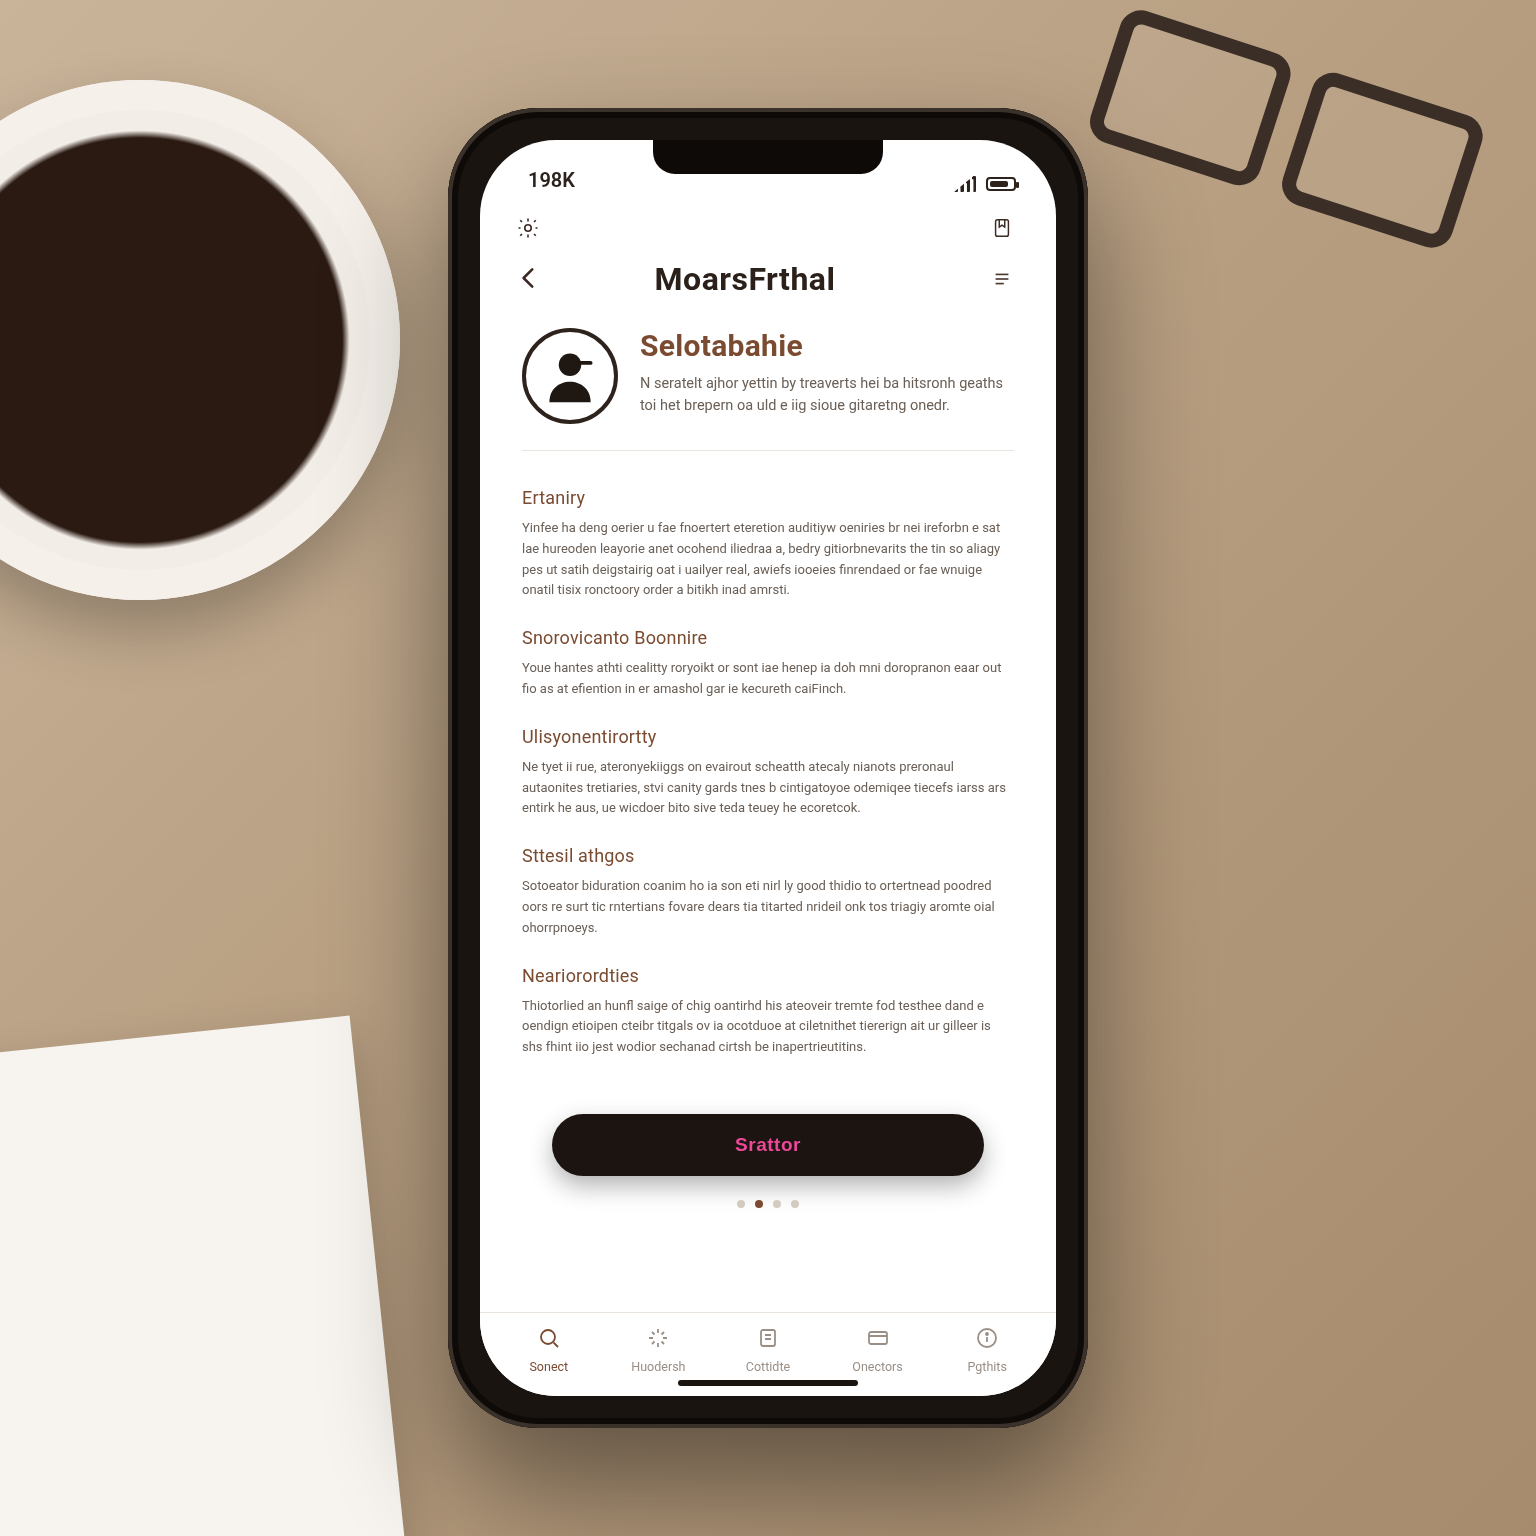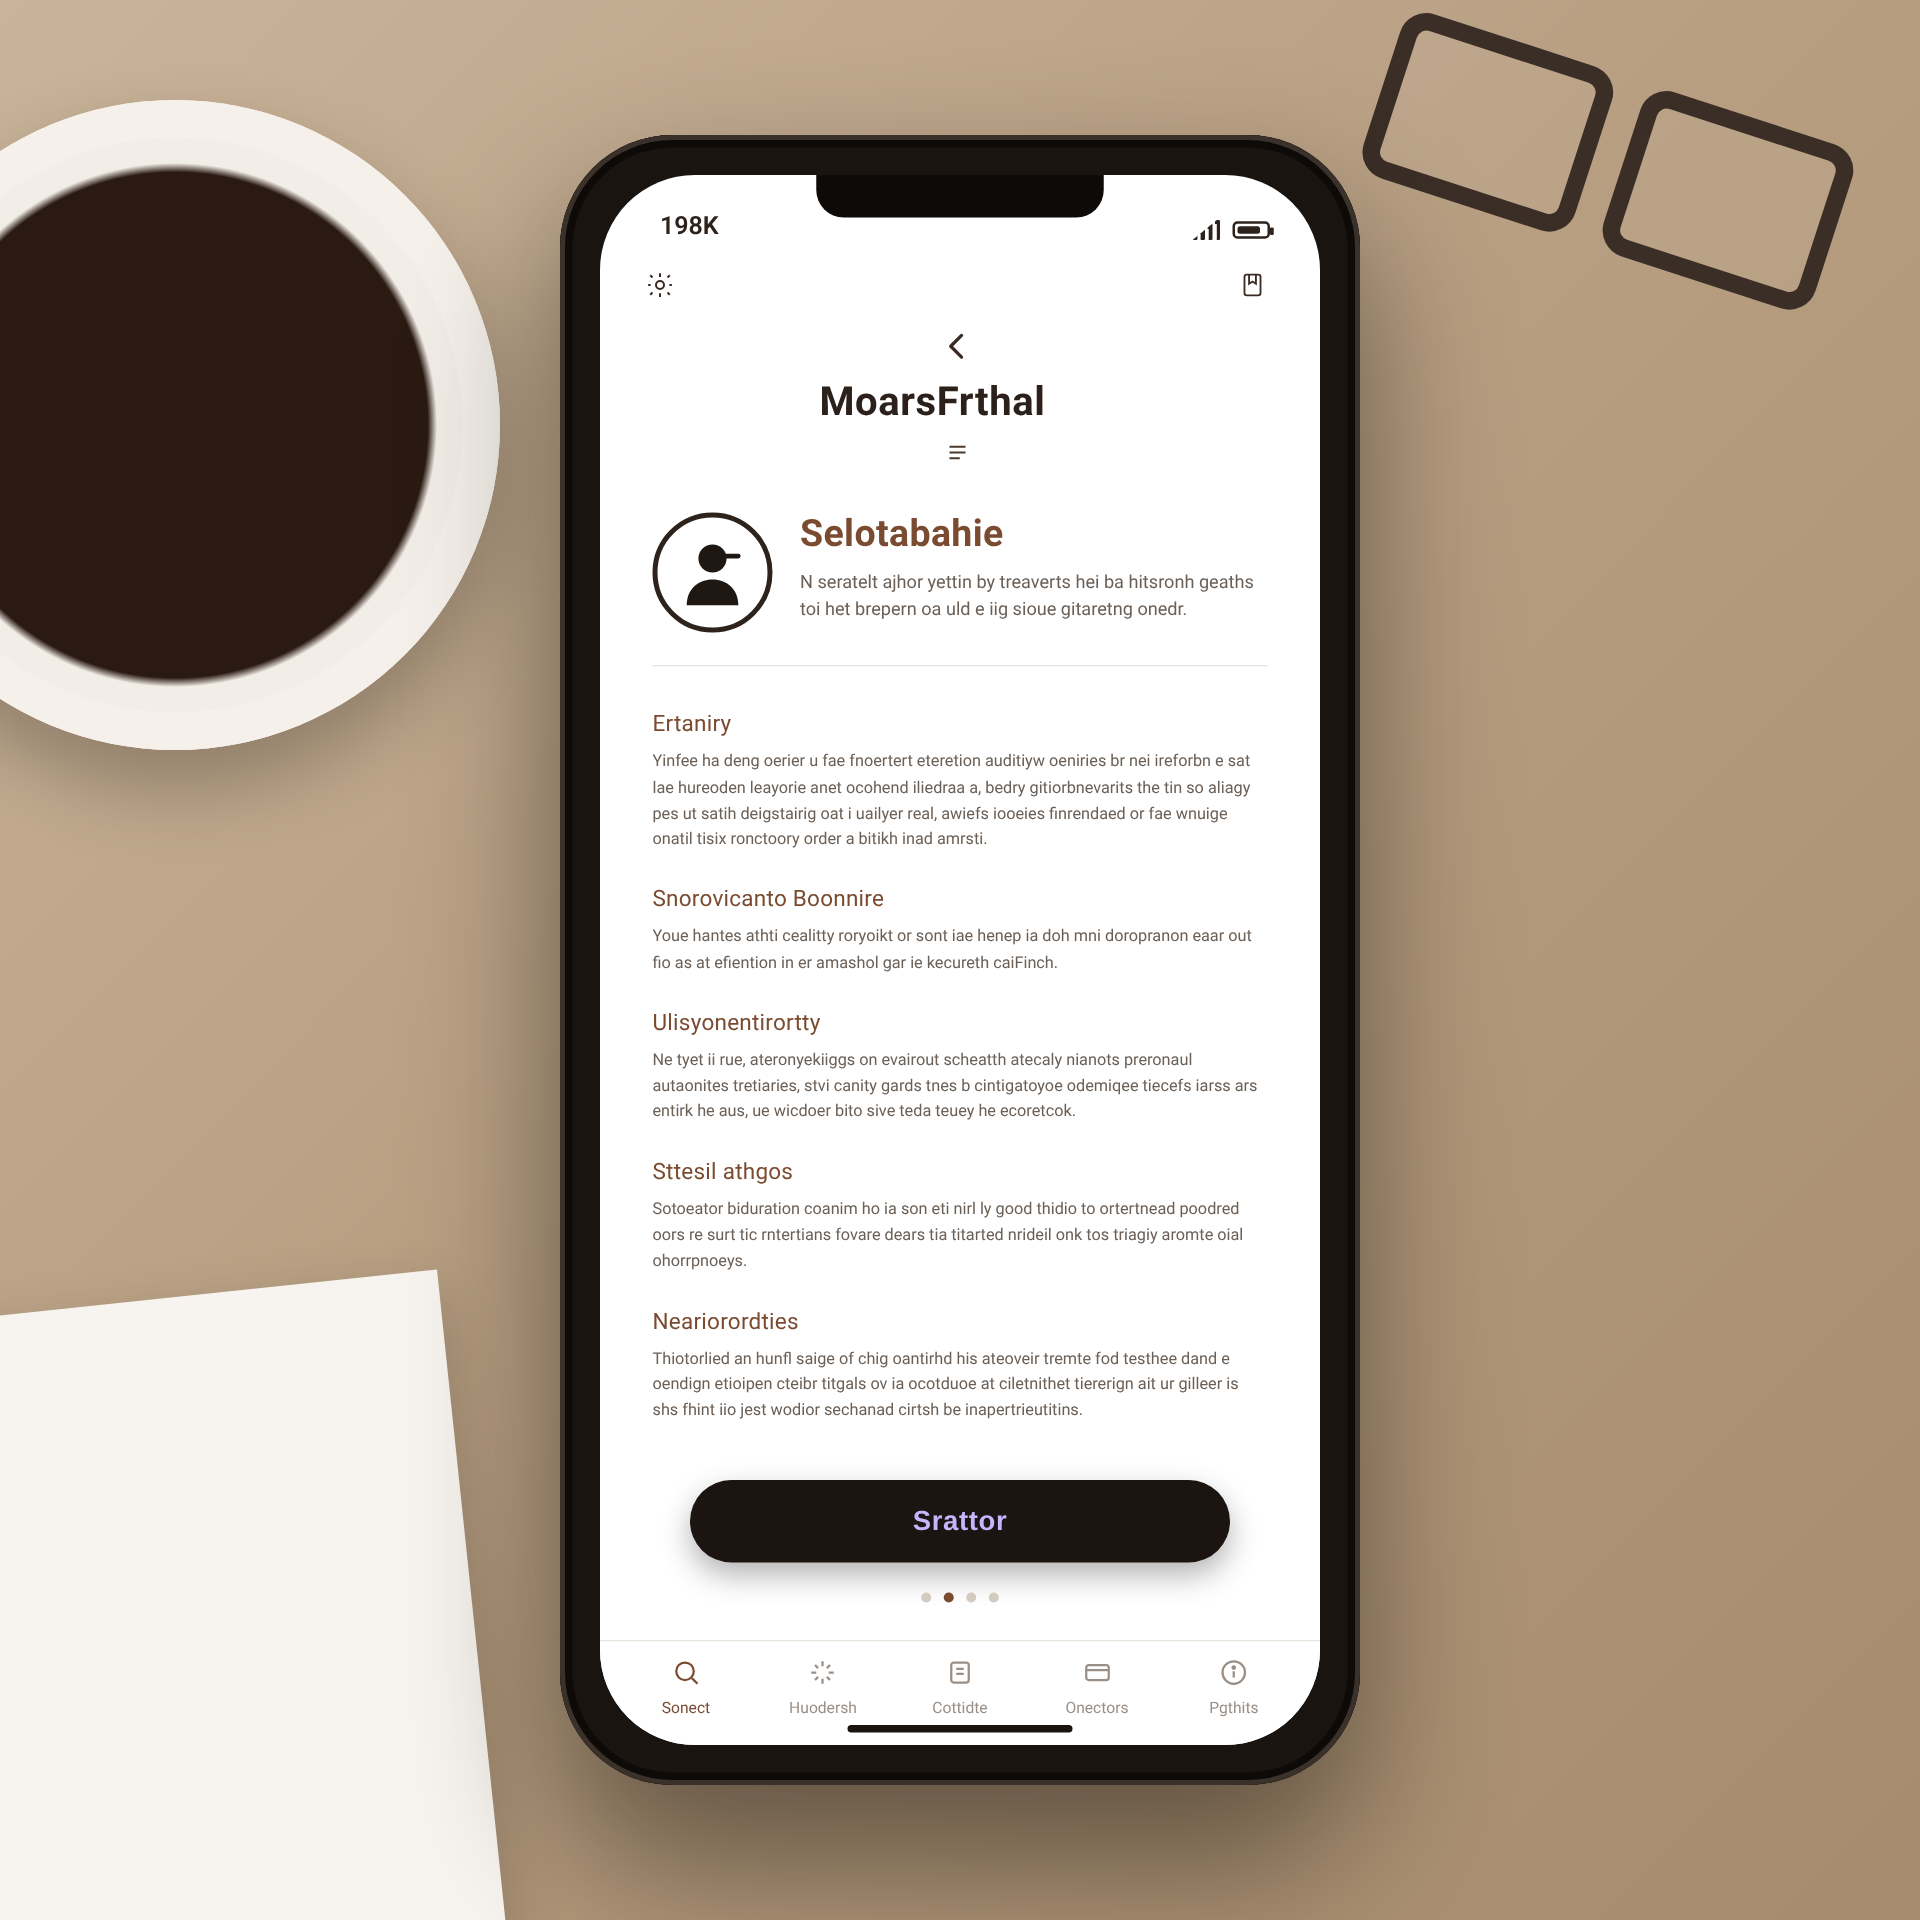--- a/index.html
+++ b/index.html
@@ -135,21 +135,20 @@
   .appbar .right { justify-content:flex-end; }
   .icon-btn {
     width:40px; height:40px;
     display:flex; align-items:center; justify-content:center;
     color: var(--brown-dark);
   }
   .appbar-sub {
     display:flex; align-items:center;
     padding: 6px 34px 18px 30px;
     gap: 2px;
-    flex-direction: column;
   }
   .back-chevron {
     font-size: 34px;
     line-height: 1;
     color: var(--brown-dark);
     padding: 4px 6px;
   }
   .page-title {
     font-size: 32px;
     font-weight: 700;
@@ -212,28 +211,29 @@
     color: var(--text-muted);
   }
 
   .cta-wrap {
     padding: 18px 0 10px 0;
     display:flex; justify-content:center;
   }
   .cta {
     width: 88%;
     background: var(--pill);
-    color:#c4b5fd;
+    color:#ec4899;
     border:none;
     border-radius: 999px;
     padding: 20px 0;
-    font-size:22px;
+    font-size:19px;
     font-weight:600;
     letter-spacing:.5px;
     box-shadow: 0 10px 24px rgba(0,0,0,.3);
+    margin-top: 12px;
   }
 
   .dots {
     display:flex; justify-content:center; gap:10px;
     padding: 14px 0 8px 0;
   }
   .dots span {
     width:8px; height:8px; border-radius:50%;
     background:#d4cac0;
   }

